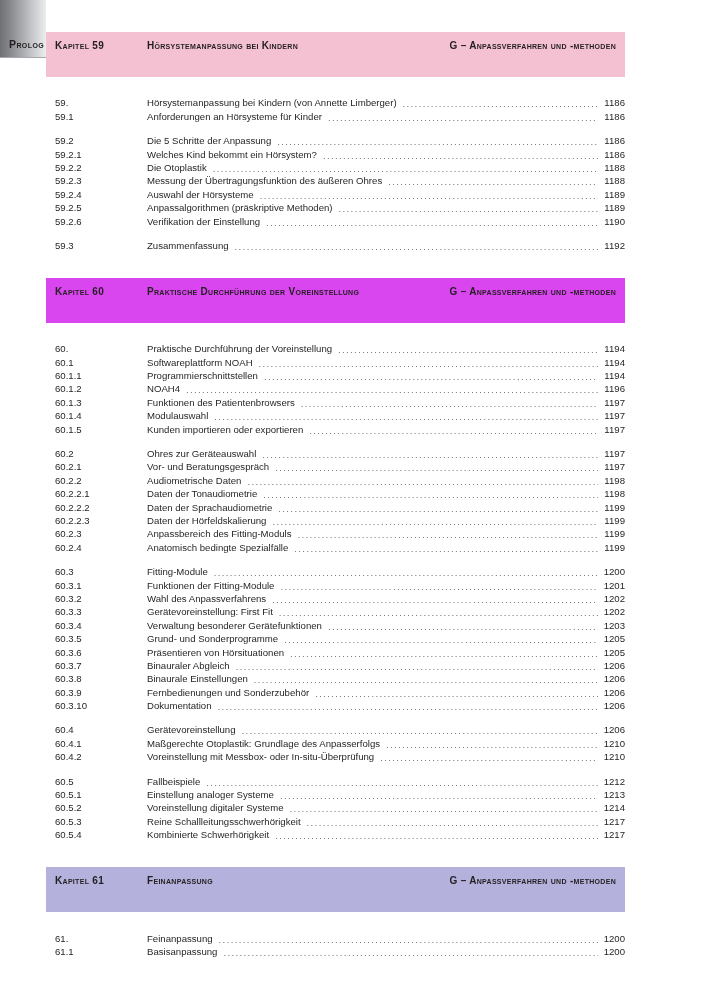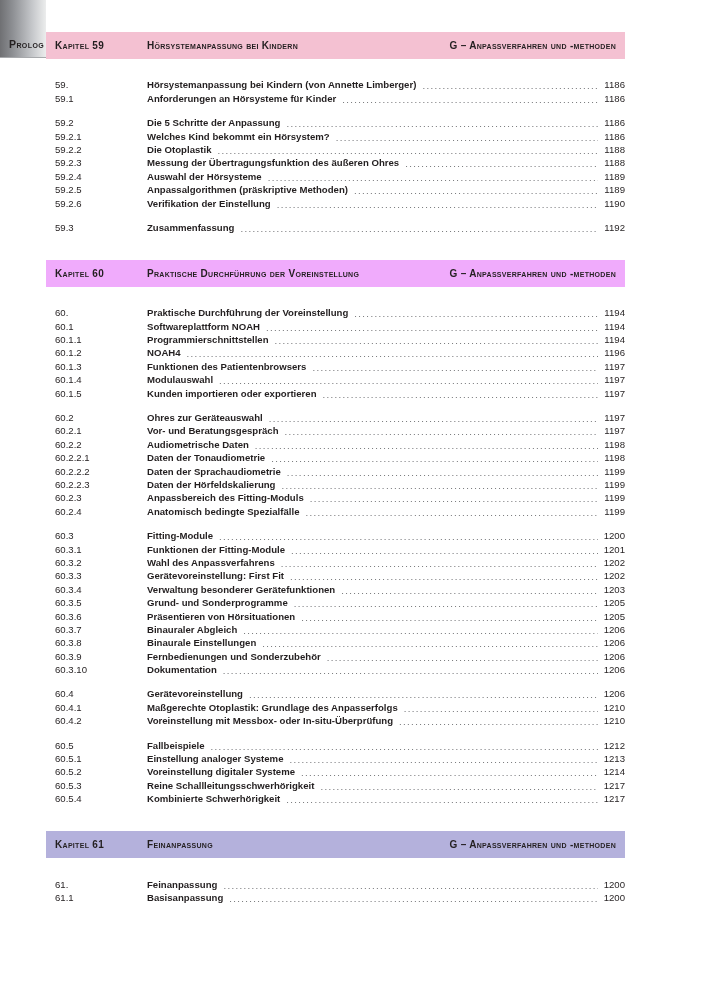--- a/index.html
+++ b/index.html
@@ -88,21 +88,21 @@
   .page {
     position: absolute;
     left: 46px;
     top: 0;
     width: 579px;
   }
 
   
   .chapter-bar {
     position: relative;
-    height: 27px;
+    height: 45px;
     margin: 0;
     box-sizing: border-box;
   }
   .chapter-bar .cb-kapitel {
     position: absolute;
     left: 9px;
     top: 8px;
     font-size: 10px;
     font-variant: small-caps;
     font-weight: bold;
@@ -143,21 +143,20 @@
   }
   .toc-num {
     width: 101px;
     flex: 0 0 101px;
     padding-left: 9px;
     box-sizing: border-box;
   }
   .toc-title {
     flex: 0 0 auto;
     padding-right: 3px;
-    font-weight: bold;
   }
   .toc-dots {
     flex: 1 1 auto;
     overflow: hidden;
     position: relative;
     height: 9px;
     margin: 0 3px;
   }
   .toc-dots::after {
     content: "........................................................................................................................................................................................";
@@ -263,21 +262,21 @@
       <div class="gap-sm"></div>
       <div class="toc-group">
         <div class="toc-row">
           <span class="toc-num">59.3</span>
           <span class="toc-title">Zusammenfassung</span>
           <span class="toc-dots"></span>
           <span class="toc-page">1192</span>
         </div>
       </div>
       <div class="gap-bar-top" style="height: 27px;"></div>
-      <div class="chapter-bar" style="background: #f0abfc; text-align: center;">
+      <div class="chapter-bar" style="background: #d946ef; text-align: center;">
         <div class="cb-kapitel">Kapitel 60</div>
         <div class="cb-title">Praktische Durchführung der Voreinstellung</div>
         <div class="cb-part">G – Anpassverfahren und -methoden</div>
       </div>
       <div class="gap-bar-bottom"></div>
       <div class="toc-group">
         <div class="toc-row">
           <span class="toc-num">60.</span>
           <span class="toc-title">Praktische Durchführung der Voreinstellung</span>
           <span class="toc-dots"></span>

